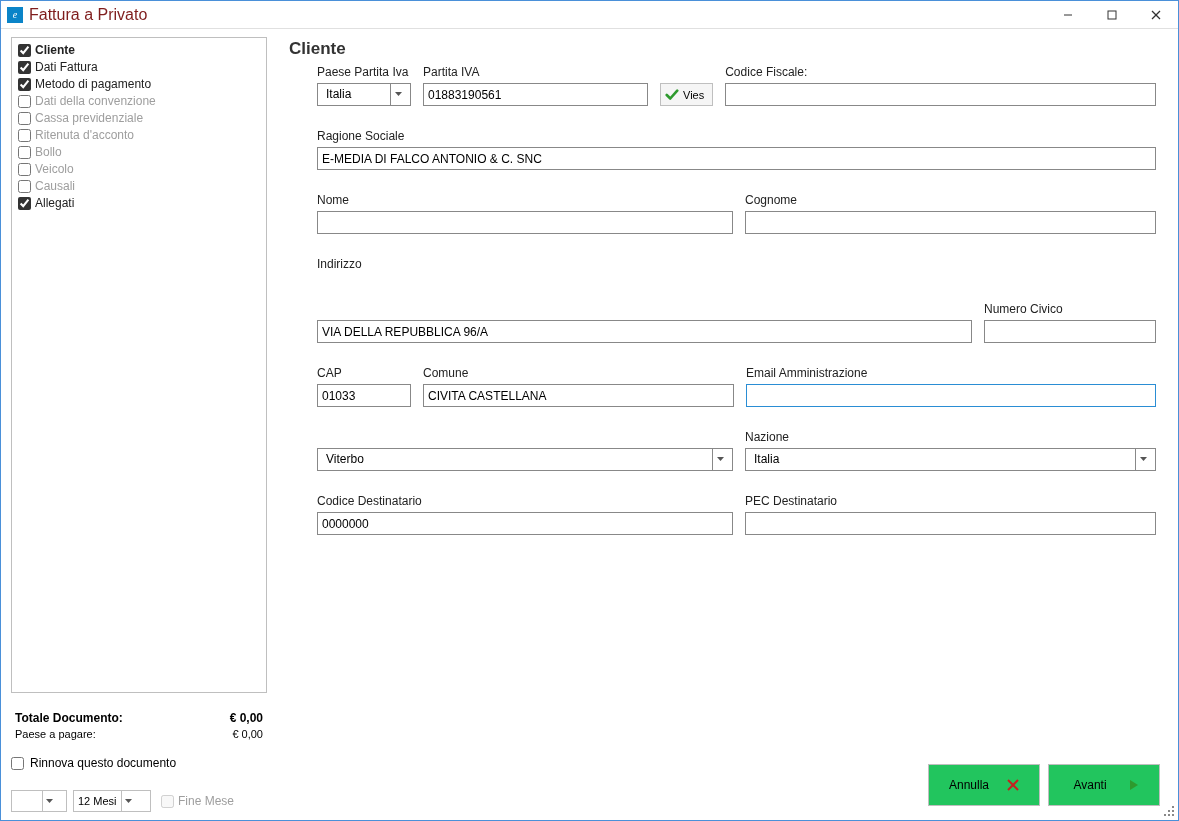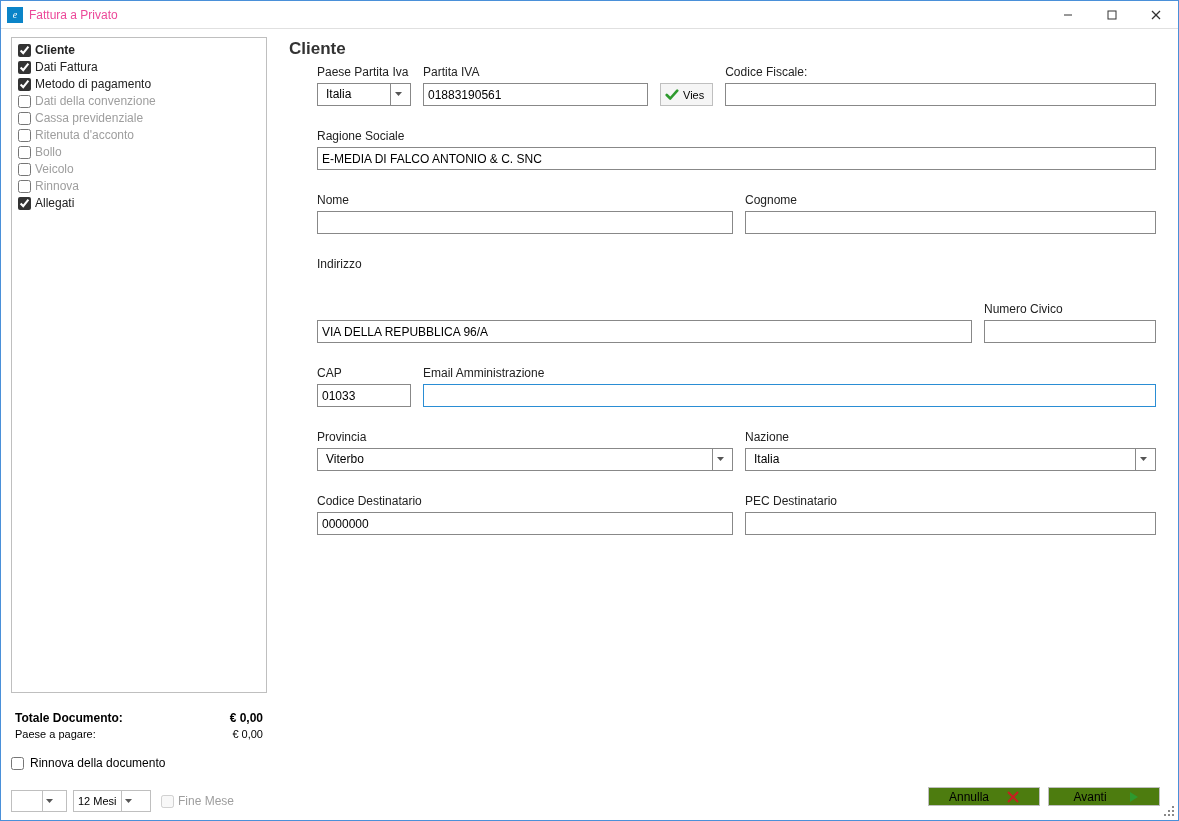--- a/index.html
+++ b/index.html
@@ -22,21 +22,21 @@
       padding: 0 0 0 6px;
       border-bottom: 1px solid #e0e0e0;
     }
     .title-bar .icon {
       width: 16px; height: 16px;
       background: #0a84c8;
       margin-right: 6px;
       display: inline-flex; align-items: center; justify-content: center;
       color:#fff; font-size:10px; font-style: italic; font-family: Georgia, serif;
     }
-    .title-bar .title-text { color: #ec4899; font-size: 12px; }
+    .title-bar .title-text { color: #7f1d1d; font-size: 16px; }
     .window-controls { margin-left: auto; display: flex; }
     .window-controls .ctl {
       width: 44px; height: 28px;
       display: flex; align-items: center; justify-content: center;
       font-size: 11px; color: #333;
     }
 
     
     .client { display: flex; height: calc(100% - 28px); }
     .sidebar {
@@ -127,23 +127,23 @@
     .vies-btn svg{ width:14px; height:14px; }
     .focus-field { border:1px solid #2a8dd4 !important; }
 
     
     .footer-buttons {
       position: absolute;
       right: 18px; bottom: 14px;
       display: flex; gap: 8px;
     }
     .footer-buttons .btn {
-      width: 112px; height: 19px;
+      width: 112px; height: 42px;
       border: 1px solid #bfbfbf;
-      background: #4d7c0f;
+      background: #22c55e;
       display: flex; align-items: center; justify-content: center;
       gap: 18px;
       font-size: 12px;
       cursor: pointer;
       padding: 0 20px;
     }
     .footer-buttons .btn span.lbl { flex:1; text-align:center;}
 
     
     .grip {
@@ -216,42 +216,42 @@
         <div class="section-item disabled">
           <input type="checkbox" style="">
           <span class="label">Bollo</span>
         </div>
         <div class="section-item disabled">
           <input type="checkbox" style="">
           <span class="label">Veicolo</span>
         </div>
         <div class="section-item disabled">
           <input type="checkbox" style="">
-          <span class="label">Rinnova</span>
+          <span class="label">Causali</span>
         </div>
         <div class="section-item">
           <input type="checkbox" checked="" style="">
           <span class="label">Allegati</span>
         </div>
       </div>
 
     <div class="totals">
       <div class="row bold">
         <span>Totale Documento:</span>
         <span>€ 0,00</span>
       </div>
       <div class="row small">
         <span>Paese a pagare:</span>
         <span>€ 0,00</span>
       </div>
     </div>
 
     <div class="renew-row">
       <input type="checkbox" style="">
-      <span>Rinnova della documento</span>
+      <span>Rinnova questo documento</span>
     </div>
 
     <div class="renew-controls">
       <div class="mini-select" style="width:56px;">
         <span class="val"></span>
         <span class="arrow">
           <svg class="arrow-down-svg" viewBox="0 0 7 5">
               <path d="M0 0 L3.5 4 L7 0 Z" fill="#555"></path>
             </svg>
         </span>
@@ -333,29 +333,32 @@
         <label>Numero Civico</label>
         <input type="text" value="" style="">
       </div>
     </div>
 
     <div class="form-row">
       <div class="fld" style="width:94px;">
         <label>CAP</label>
         <input type="text" value="01033" style="">
       </div>
+      <div class="fld" style="width:311px;">
+        <label>Comune</label>
+        <input type="text" value="CIVITA CASTELLANA" style="">
+      </div>
       <div class="fld" style="flex:1;">
         <label>Email Amministrazione</label>
         <input type="text" class="focus-field" value="" style="">
       </div>
     </div>
 
     <div class="form-row">
       <div class="fld" style="width:416px;">
-        <label>Provincia</label>
         <div class="select">
           <span class="sval">Viterbo</span>
           <span class="sarrow">
                 <svg class="arrow-down-svg" viewBox="0 0 7 5">
                   <path d="M0 0 L3.5 4 L7 0 Z" fill="#555"></path>
                 </svg>
               </span>
         </div>
       </div>
       <div class="fld" style="flex:1;">

